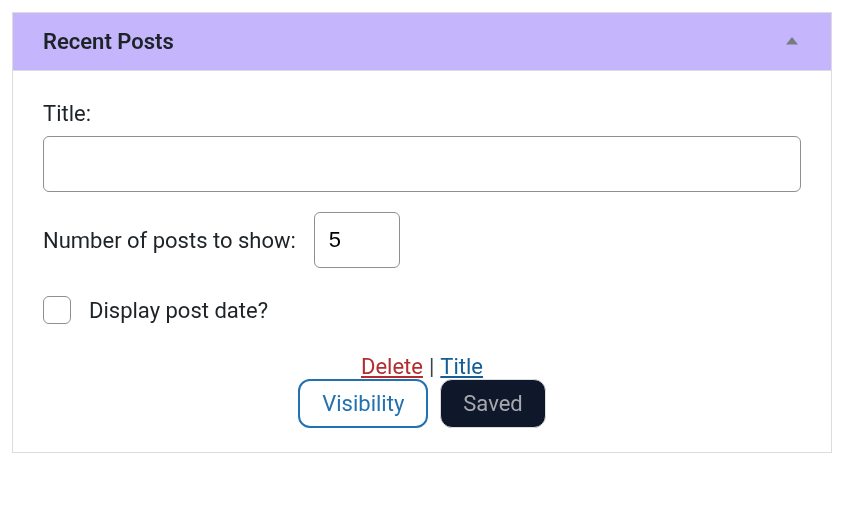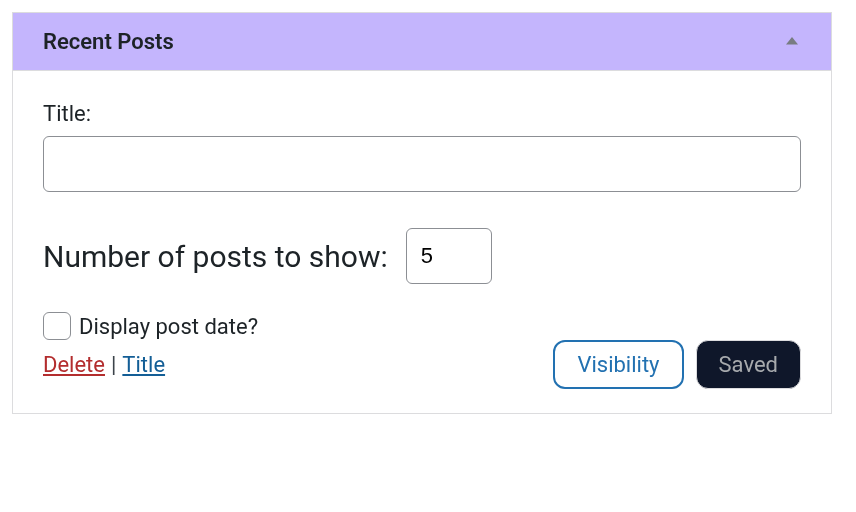--- a/index.html
+++ b/index.html
@@ -37,21 +37,21 @@
     }
     .collapse-icon svg {
       width: 18px;
       height: 18px;
       fill: #787c82;
     }
     .widget-body {
       padding: 30px 30px 24px 30px;
     }
     .field {
-      margin-bottom: 36px;
+      margin-bottom: 20px;
     }
     .field-label {
       display: block;
       font-size: 22px;
       color: #1d2327;
       margin-bottom: 10px;
     }
     .text-input {
       width: 100%;
       height: 56px;
@@ -61,56 +61,58 @@
       font-size: 20px;
       background: #fff;
     }
     .number-row {
       display: flex;
       align-items: center;
       gap: 18px;
       margin-bottom: 28px;
     }
     .number-label {
-      font-size: 30px;
+      font-size: 22px;
       color: #1d2327;
     }
     .number-input {
       width: 86px;
       height: 56px;
       border: 1px solid #8c8f94;
       border-radius: 6px;
       padding: 6px 8px 6px 14px;
       font-size: 22px;
       background: #fff;
     }
     .checkbox-row {
       display: flex;
       align-items: center;
-      gap: 8px;
+      gap: 18px;
+      margin-bottom: 30px;
     }
     .checkbox {
       width: 28px;
       height: 28px;
       border: 1px solid #8c8f94;
       border-radius: 6px;
       cursor: pointer;
       appearance: none;
       -webkit-appearance: none;
       background: #fff;
     }
     .checkbox-label {
       font-size: 22px;
       color: #1d2327;
       cursor: pointer;
     }
     .widget-footer {
       display: flex;
       align-items: center;
       justify-content: space-between;
+      flex-direction: column;
     }
     .footer-left {
       display: flex;
       align-items: center;
       font-size: 22px;
     }
     .delete-link {
       color: #b32d2e;
       text-decoration: underline;
       cursor: pointer;

